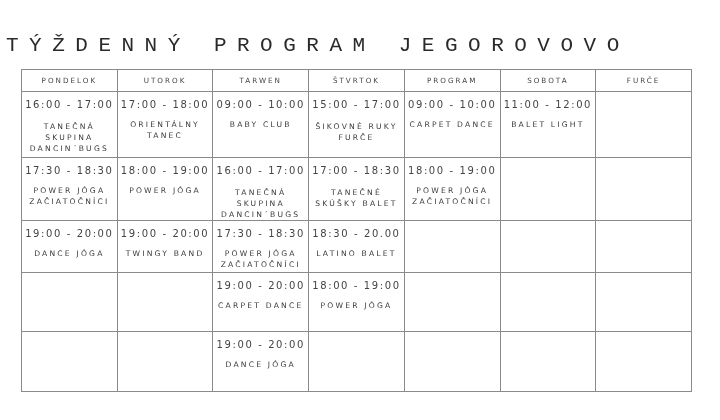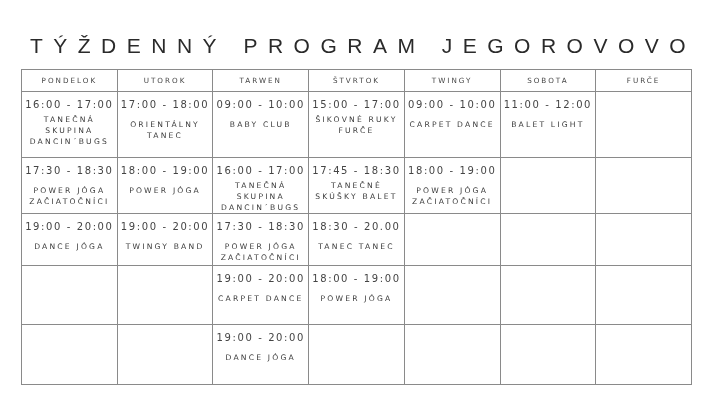--- a/index.html
+++ b/index.html
@@ -13,22 +13,22 @@
       position: relative;
       overflow: hidden;
       font-family: "DejaVu Sans", sans-serif;
       color: #3a3a3a;
     }
     .title {
       position: absolute;
       top: 20px;
       left: 0;
       width: 720px;
-      text-align: center;
-      font-family: Liberation Sans, sans-serif;
+      text-align: left;
+      font-family: Liberation Mono, monospace;
       font-size: 21px;
       letter-spacing: 10.5px;
       color: #2a2a2a;
       font-weight: normal;
       padding-left: 6px;
       box-sizing: border-box;
     }
     table.schedule {
       position: absolute;
       top: 69px;
@@ -64,21 +64,21 @@
     }
     .time {
       display: block;
       font-size: 10px;
       letter-spacing: 1.6px;
       color: #444;
       line-height: 11px;
     }
     .activity {
       display: block;
-      margin-top: 4px;
+      margin-top: 11px;
       font-size: 7.6px;
       letter-spacing: 2.2px;
       line-height: 11px;
       color: #3a3a3a;
       padding: 0 2px;
     }
     .activity.gap {
       margin-top: 9px;
     }
   </style>
@@ -87,21 +87,21 @@
 
 <h1 class="title">TÝŽDENNÝ PROGRAM JEGOROVOVO</h1>
 
 <table class="schedule">
   <thead>
     <tr>
       <th>PONDELOK</th>
       <th>UTOROK</th>
       <th>TARWEN</th>
       <th>ŠTVRTOK</th>
-      <th>TWINGY</th>
+      <th>PROGRAM</th>
       <th>SOBOTA</th>
       <th>FURČE</th>
     </tr>
   </thead>
   <tbody id="schedule-body">
   <tr class="r1">
         <td>
           <div class="slot">
             <span class="time">16:00 - 17:00</span>
             <span class="activity">TANEČNÁ SKUPINA DANCIN´BUGS</span>
@@ -153,21 +153,21 @@
           </div>
         </td>
         <td>
           <div class="slot">
             <span class="time">16:00 - 17:00</span>
             <span class="activity">TANEČNÁ SKUPINA DANCIN´BUGS</span>
           </div>
         </td>
         <td>
           <div class="slot">
-            <span class="time">17:45 - 18:30</span>
+            <span class="time">17:00 - 18:30</span>
             <span class="activity">TANEČNÉ SKÚŠKY BALET</span>
           </div>
         </td>
         <td>
           <div class="slot">
             <span class="time">18:00 - 19:00</span>
             <span class="activity gap">POWER JÓGA ZAČIATOČNÍCI</span>
           </div>
         </td>
         <td></td>
@@ -188,21 +188,21 @@
         </td>
         <td>
           <div class="slot">
             <span class="time">17:30 - 18:30</span>
             <span class="activity gap">POWER JÓGA ZAČIATOČNÍCI</span>
           </div>
         </td>
         <td>
           <div class="slot">
             <span class="time">18:30 - 20.00</span>
-            <span class="activity gap">TANEC TANEC</span>
+            <span class="activity gap">LATINO BALET</span>
           </div>
         </td>
         <td></td>
         <td></td>
         <td></td>
       </tr>
       <tr class="r4">
         <td></td>
         <td></td>
         <td>

